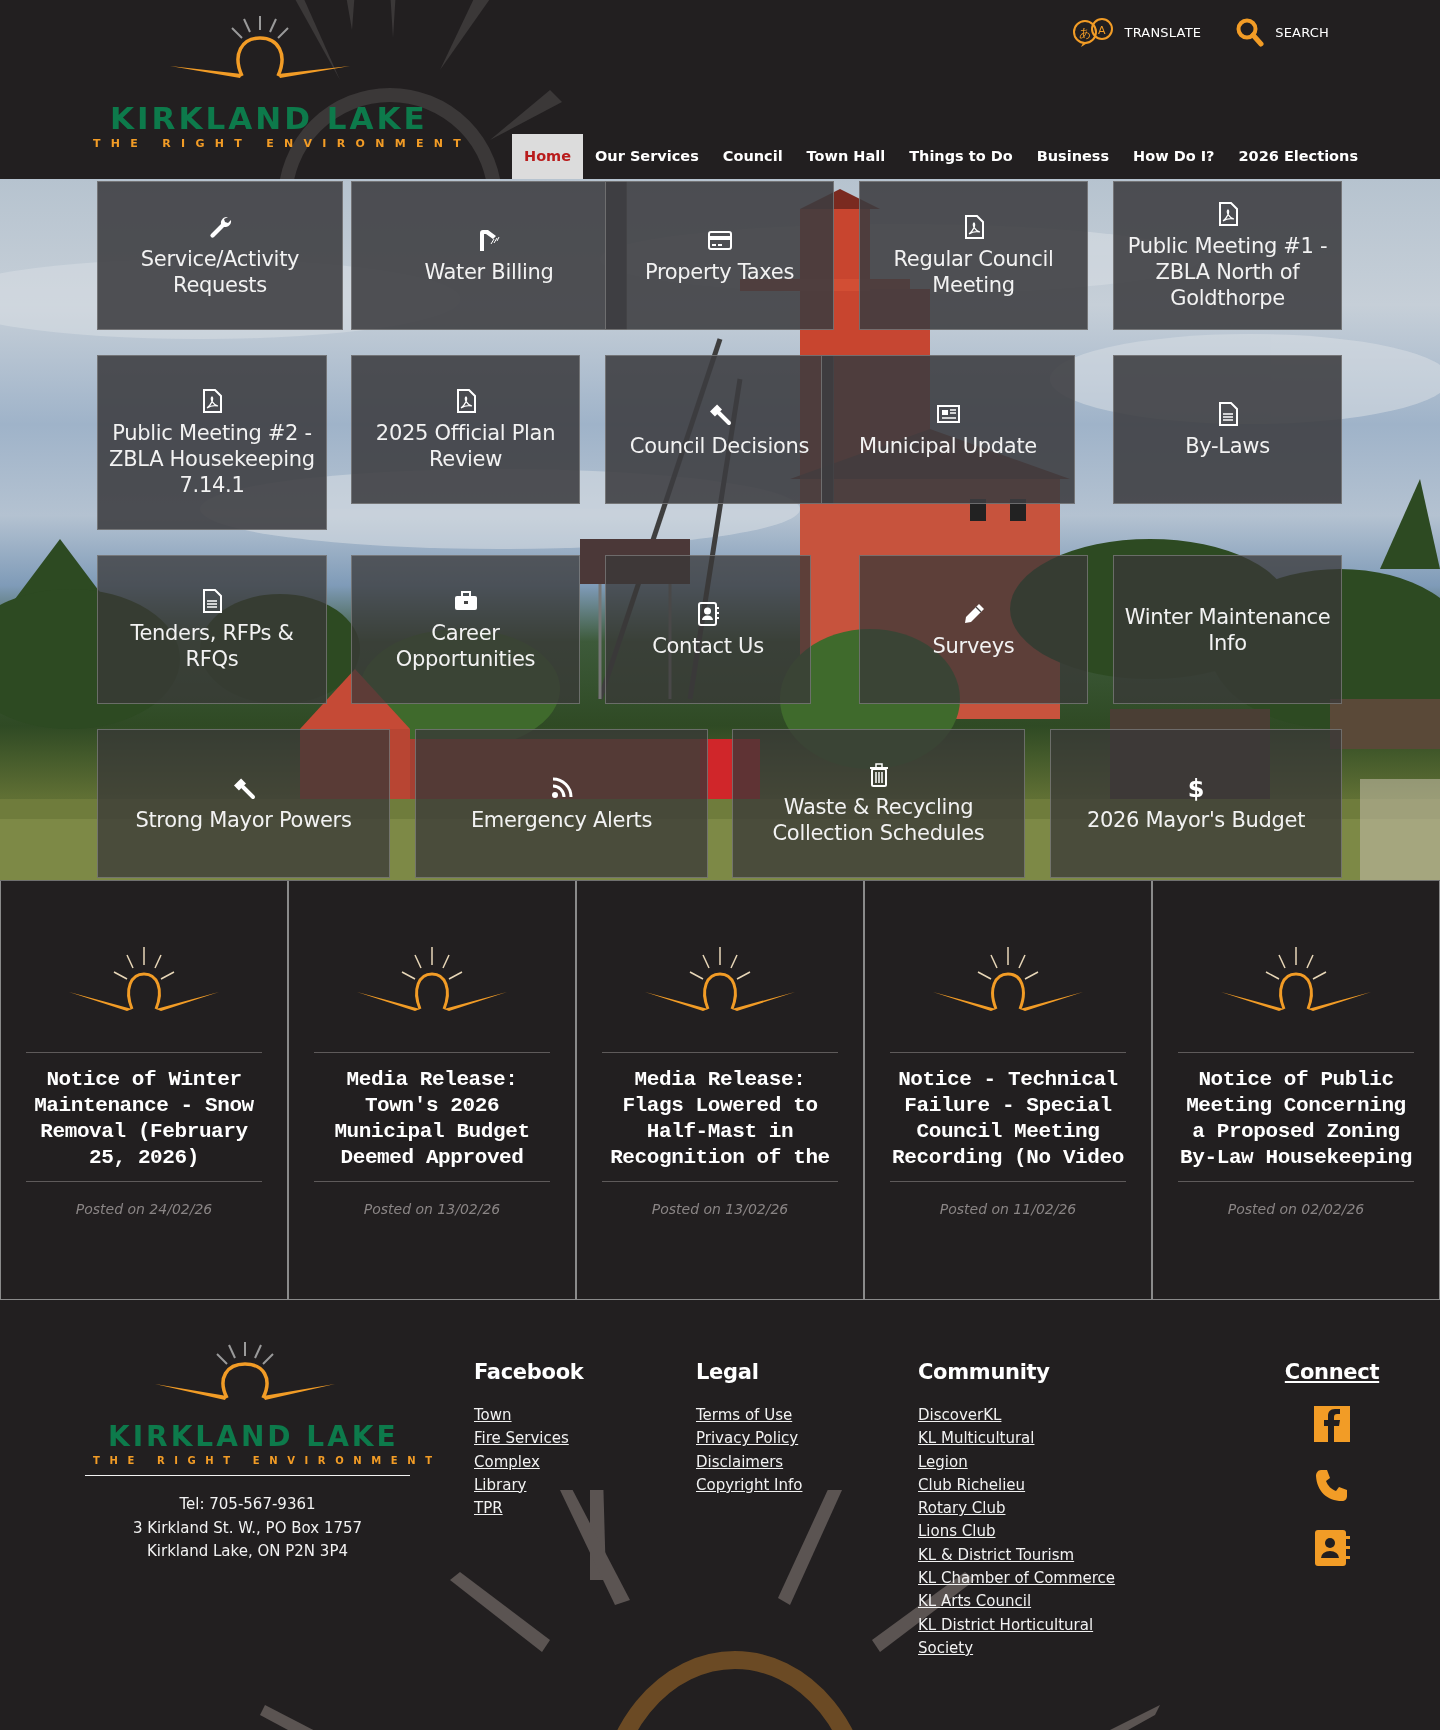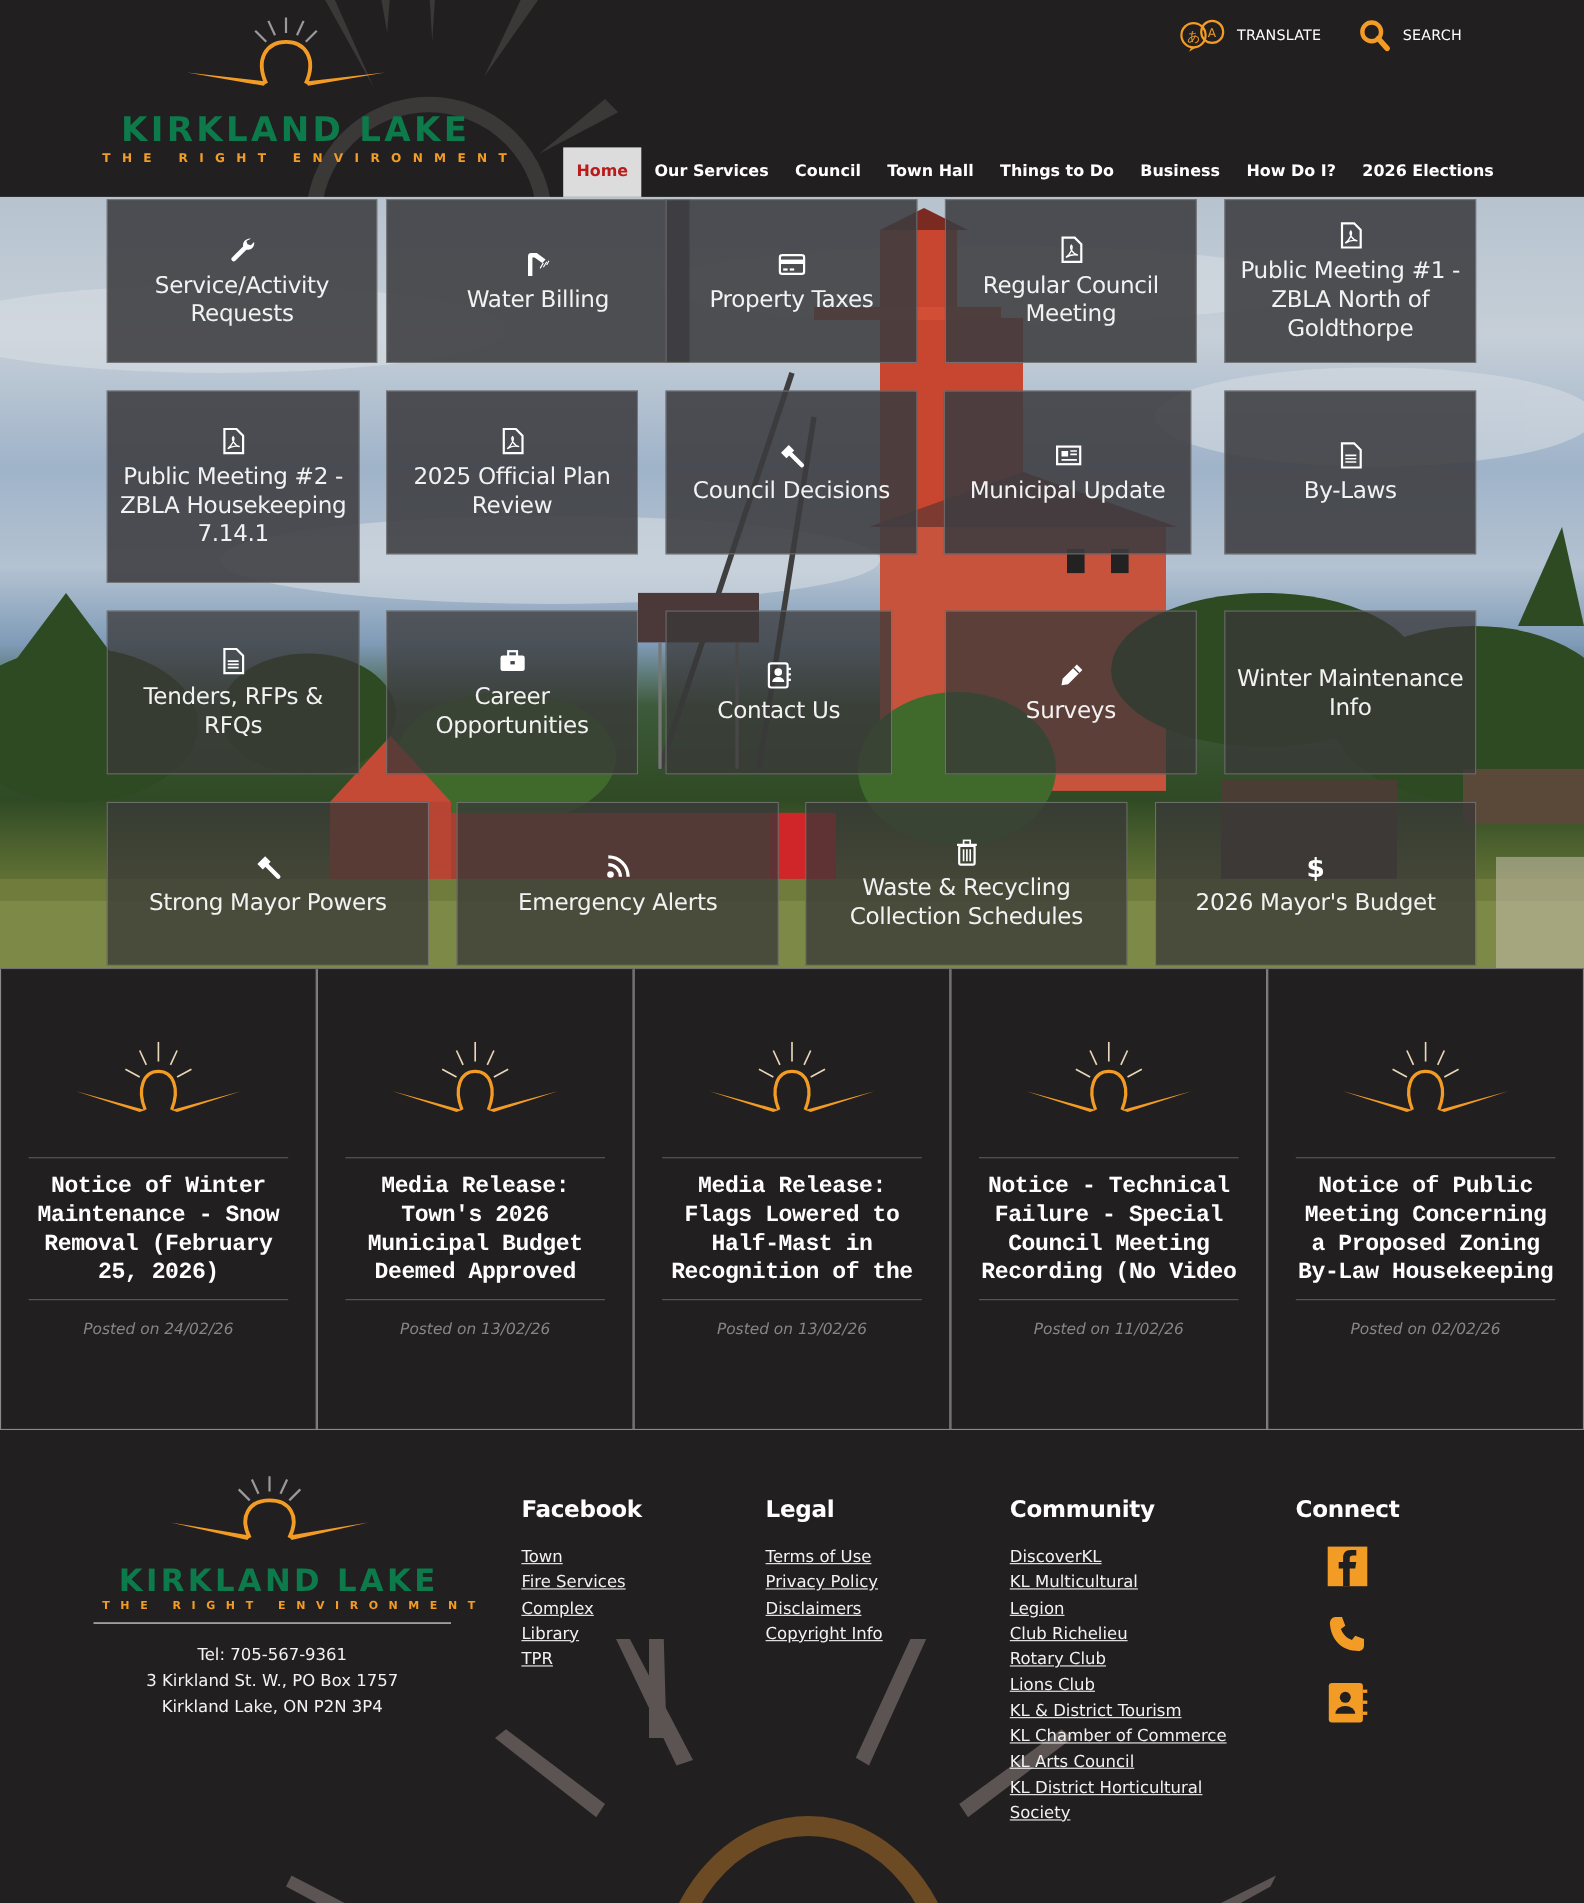--- a/index.html
+++ b/index.html
@@ -47,21 +47,21 @@
   .footer { position: relative; height: 436px; background: #221f20; overflow: hidden; }
   .footer-sun { position: absolute; left: 260px; top: 190px; width: 900px; height: 300px; pointer-events: none; }
   .f-logo { position: absolute; left: 85px; top: 40px; width: 325px; height: 130px; }
   .f-logo-text { position: absolute; left: 23px; top: 80px; font-weight: bold; font-size: 28px; letter-spacing: 3px; color: #0d7a4b; white-space: nowrap; }
   .f-logo-tag { position: absolute; left: 8px; top: 115px; font-weight: bold; font-size: 10px; letter-spacing: 9.6px; color: #f29c26; white-space: nowrap; }
   .f-divider { position: absolute; left: 85px; top: 175px; width: 325px; border-top: 1.5px solid #f2f2f2; }
   .f-contact { position: absolute; left: 85px; top: 193px; width: 325px; text-align: center; font-size: 15px; line-height: 23.5px; color: #f2f2f2; }
   .f-col { position: absolute; top: 60px; }
   .f-col h3 { font-family: "DejaVu Sans", sans-serif; font-weight: bold; font-size: 21px; margin-bottom: 20px; color: #fff; letter-spacing: -0.3px; }
   .f-col a { display: block; color: #f2f2f2; font-size: 15px; line-height: 23.3px; text-decoration: underline; cursor: pointer; white-space: nowrap; }
-  .connect { position: absolute; left: 1165px; top: 60px; width: 120px; text-align: center; }
+  .connect { position: absolute; left: 1272px; top: 60px; width: 120px; text-align: center; text-decoration: underline; }
   .connect h3 { font-weight: bold; font-size: 21px; color: #fff; margin-bottom: 20px; letter-spacing: -0.3px; }
   .connect-icon { display: block; width: 40px; height: 40px; margin: 0 auto 22px; cursor: pointer; }
 </style>
 </head>
 <body>
 
 <header class="header">
   <svg class="header-bg-sun" viewBox="0 0 360 200">
     <g fill="#3b3838">
       <polygon points="115,0 125,0 122,40"></polygon>
@@ -234,21 +234,21 @@
         </svg>
       <span class="tile-label">2025 Official Plan Review</span>
     </a>
     <a class="tile" style="left:605px;top:176px;width:229px;height:149px">
       <svg class="tile-icon" viewBox="0 0 26 26">
           <rect x="4" y="6" width="10" height="7" transform="rotate(-45 9 9.5)" fill="#fff"></rect>
           <line x1="12" y1="12" x2="22" y2="22" stroke="#fff" stroke-width="4" stroke-linecap="round"></line>
         </svg>
       <span class="tile-label">Council Decisions</span>
     </a>
-    <a class="tile" style="left:858px;top:176px;width:225px;height:149px">
+    <a class="tile" style="left:821px;top:176px;width:254px;height:149px">
       <svg class="tile-icon" viewBox="0 0 26 26">
           <rect x="3" y="5" width="21" height="16" fill="none" stroke="#fff" stroke-width="2"></rect>
           <rect x="7" y="9" width="6" height="5" fill="#fff"></rect>
           <g stroke="#fff" stroke-width="1.5">
             <line x1="15" y1="9" x2="21" y2="9"></line>
             <line x1="15" y1="12" x2="21" y2="12"></line>
             <line x1="7" y1="17" x2="21" y2="17"></line>
           </g>
         </svg>
       <span class="tile-label">Municipal Update</span>

